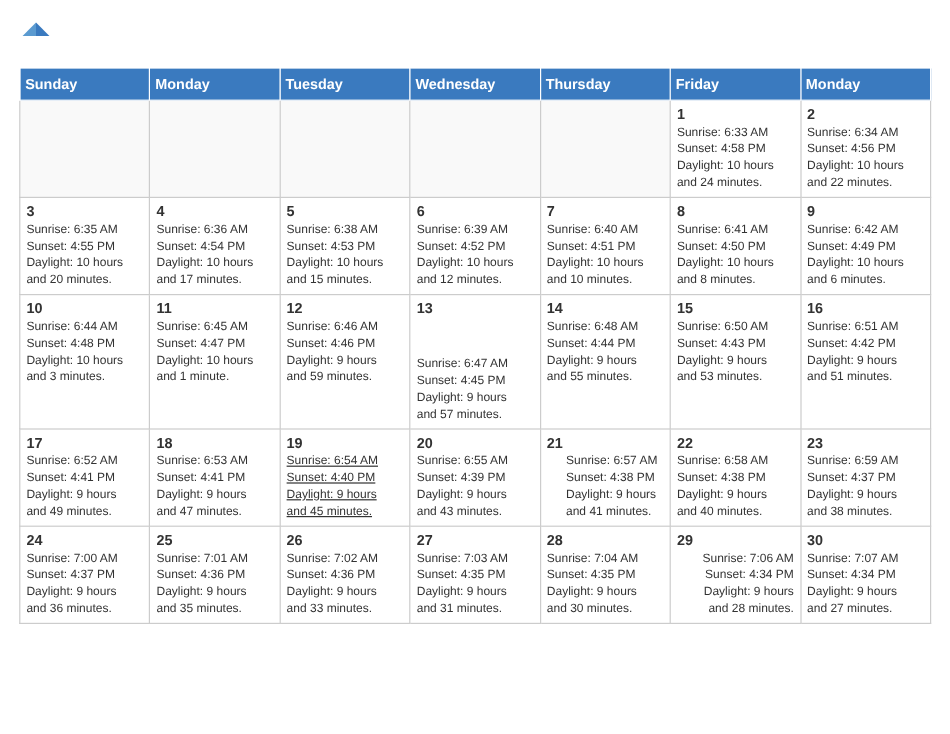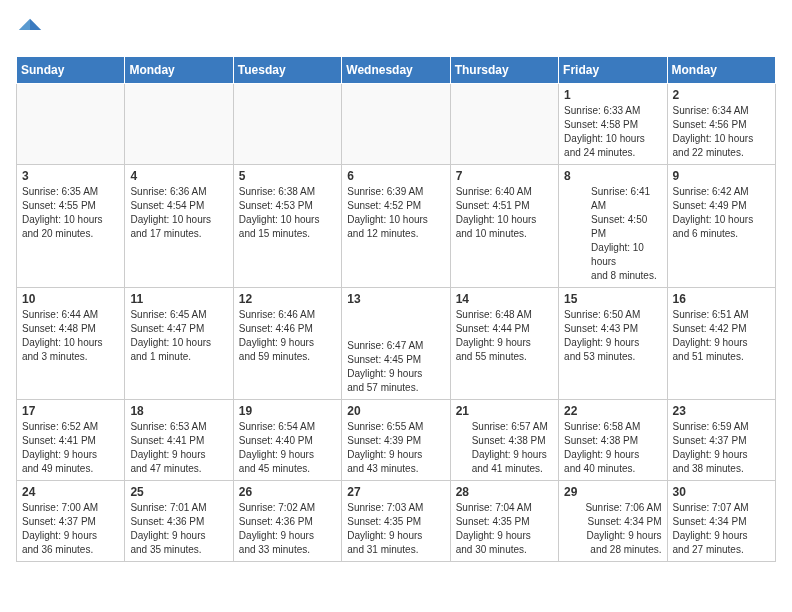--- a/index.html
+++ b/index.html
@@ -175,21 +175,21 @@
         </td>
         <td>
           <div class="day-num">7</div>
           <div class="day-info" style="white-space: pre-line;">Sunrise: 6:40 AM
 Sunset: 4:51 PM
 Daylight: 10 hours
 and 10 minutes.</div>
         </td>
         <td>
           <div class="day-num">8</div>
-          <div class="day-info" style="white-space: pre-line; margin-left: 27px;">Sunrise: 6:41 AM
+          <div class="day-info" style="white-space: pre-line;">Sunrise: 6:41 AM
 Sunset: 4:50 PM
 Daylight: 10 hours
 and 8 minutes.</div>
         </td>
         <td>
           <div class="day-num">9</div>
           <div class="day-info" style="white-space: pre-line;">Sunrise: 6:42 AM
 Sunset: 4:49 PM
 Daylight: 10 hours
 and 6 minutes.</div>
@@ -256,21 +256,21 @@
         </td>
         <td>
           <div class="day-num">18</div>
           <div class="day-info" style="white-space: pre-line;">Sunrise: 6:53 AM
 Sunset: 4:41 PM
 Daylight: 9 hours
 and 47 minutes.</div>
         </td>
         <td>
           <div class="day-num">19</div>
-          <div class="day-info" style="white-space: pre-line;">Sunrise: 6:54 AM
+          <div class="day-info" style="white-space: pre-line; text-decoration: underline;">Sunrise: 6:54 AM
 Sunset: 4:40 PM
 Daylight: 9 hours
 and 45 minutes.</div>
         </td>
         <td>
           <div class="day-num">20</div>
           <div class="day-info" style="white-space: pre-line;">Sunrise: 6:55 AM
 Sunset: 4:39 PM
 Daylight: 9 hours
 and 43 minutes.</div>

